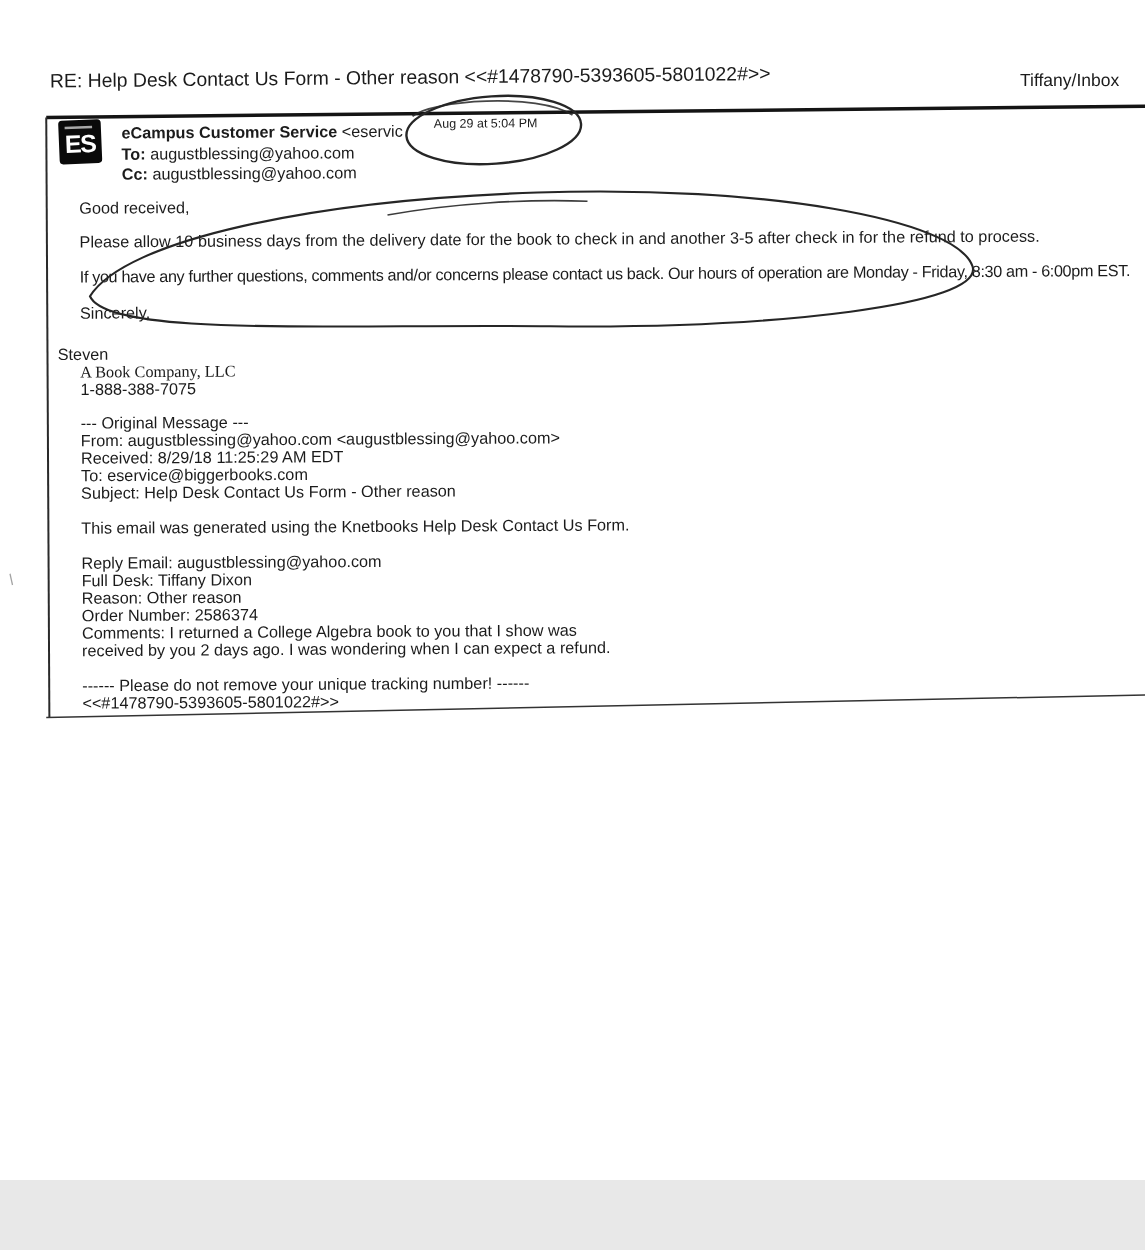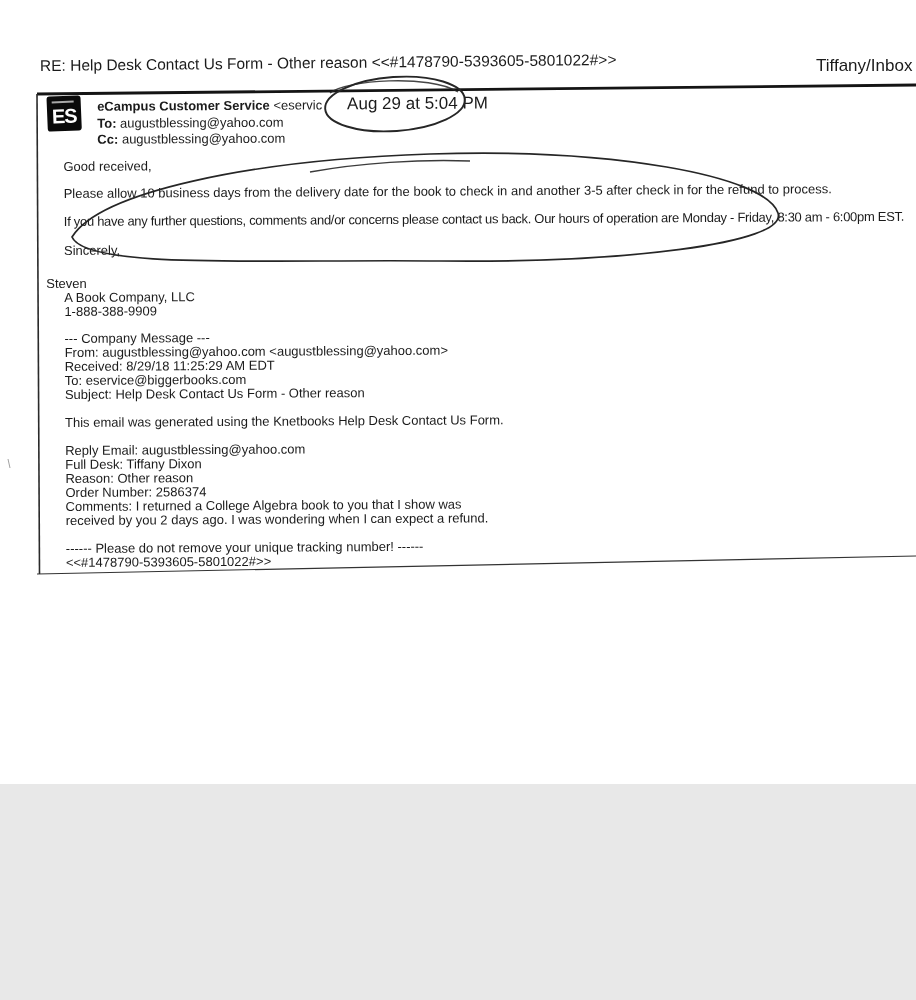--- a/index.html
+++ b/index.html
@@ -1,34 +1,34 @@
 <!DOCTYPE html>
 <html><head>
 <meta charset="utf-8">
 <style>
   html,body{margin:0;padding:0;background:#e8e8e8;}
   .page{
-    position:relative;width:916px;height:784px;background:#ffffff;
+    position:relative;width:916px;height:944px;background:#ffffff;
     overflow:hidden;font-family:"Liberation Sans",sans-serif;color:#1b1b1b;
   }
   .abs{position:absolute;white-space:nowrap;}
   .page-title{left:40px;top:57px;font-size:15.5px;transform:rotate(-0.6deg);transform-origin:left center;}
-  .corner-label{left:816px;top:56px;font-size:17px;}
+  .corner-label{left:816px;top:56px;font-size:14px;}
   .scan-tilt{position:absolute;left:0;top:0;width:916px;height:1000px;transform:rotate(-0.35deg);transform-origin:60px 90px;}
   .logo{
     left:47px;top:96px;width:34px;height:35px;background:#0a0a0a;border-radius:3px;
     color:#ffffff;font-weight:bold;font-size:20px;text-align:center;line-height:40px;
     letter-spacing:-1px;transform:rotate(-2deg);
   }
   .logo:before{content:"";position:absolute;left:5px;top:5px;width:22px;height:2px;background:#cfcfcf;opacity:.8;}
   .hline{font-size:13px;}
   .hdr-sender{left:97px;top:99px;}
   .hdr-to{left:97px;top:116px;}
   .hdr-cc{left:97px;top:132px;}
-  .hdr-date{left:347px;top:96px;font-size:17px;}
+  .hdr-date{left:347px;top:96px;font-size:10px;}
   b{font-weight:700;}
   .bline{font-size:13px;}
   .tight{letter-spacing:-0.3px;}
   .svg-overlay{position:absolute;left:0;top:0;width:916px;height:1000px;pointer-events:none;}
 </style>
 </head>
 <body>
 
 <div class="page">
 
@@ -43,24 +43,24 @@
     <div class="abs hline hdr-to"><b>To:</b>&nbsp;<span>augustblessing@yahoo.com</span></div>
     <div class="abs hline hdr-cc"><b>Cc:</b>&nbsp;<span>augustblessing@yahoo.com</span></div>
     <div class="abs hdr-date">Aug 29 at 5:04 PM</div>
 
     <div class="abs bline" style="left:63px;top:159px;">Good received,</div>
     <div class="abs bline" style="left:63px;top:186px;">Please allow 10 business days from the delivery date for the book to check in and another 3-5 after check in for the refund to process.</div>
     <div class="abs bline tight" style="left:63px;top:214px;">If you have any further questions, comments and/or concerns please contact us back. Our hours of operation are Monday - Friday, 8:30 am - 6:00pm EST.</div>
     <div class="abs bline" style="left:63px;top:243px;">Sincerely,</div>
 
     <div class="abs bline" style="left:45px;top:276px;">Steven</div>
-    <div class="abs bline" style="left:63px;top:290px;">A Book Company, LLC</div>
-    <div class="abs bline" style="left:63px;top:304px;">1-888-388-9909</div>
+    <div class="abs bline" style="left:63px;top:290px;font-family:Liberation Serif, serif;">A Book Company, LLC</div>
+    <div class="abs bline" style="left:63px;top:304px;">1-888-388-7075</div>
 
-    <div class="abs bline" style="left:63px;top:331px;">--- Company Message ---</div>
+    <div class="abs bline" style="left:63px;top:331px;">--- Original Message ---</div>
     <div class="abs bline" style="left:63px;top:345px;">From: augustblessing@yahoo.com &lt;augustblessing@yahoo.com&gt;</div>
     <div class="abs bline" style="left:63px;top:359px;">Received: 8/29/18 11:25:29 AM EDT</div>
     <div class="abs bline" style="left:63px;top:373px;">To: eservice@biggerbooks.com</div>
     <div class="abs bline" style="left:63px;top:387px;">Subject: Help Desk Contact Us Form - Other reason</div>
 
     <div class="abs bline" style="left:63px;top:415px;">This email was generated using the Knetbooks Help Desk Contact Us Form.</div>
 
     <div class="abs bline" style="left:63px;top:443px;">Reply Email: augustblessing@yahoo.com</div>
     <div class="abs bline" style="left:63px;top:457px;">Full Desk: Tiffany Dixon</div>
     <div class="abs bline" style="left:63px;top:471px;">Reason: Other reason</div>

